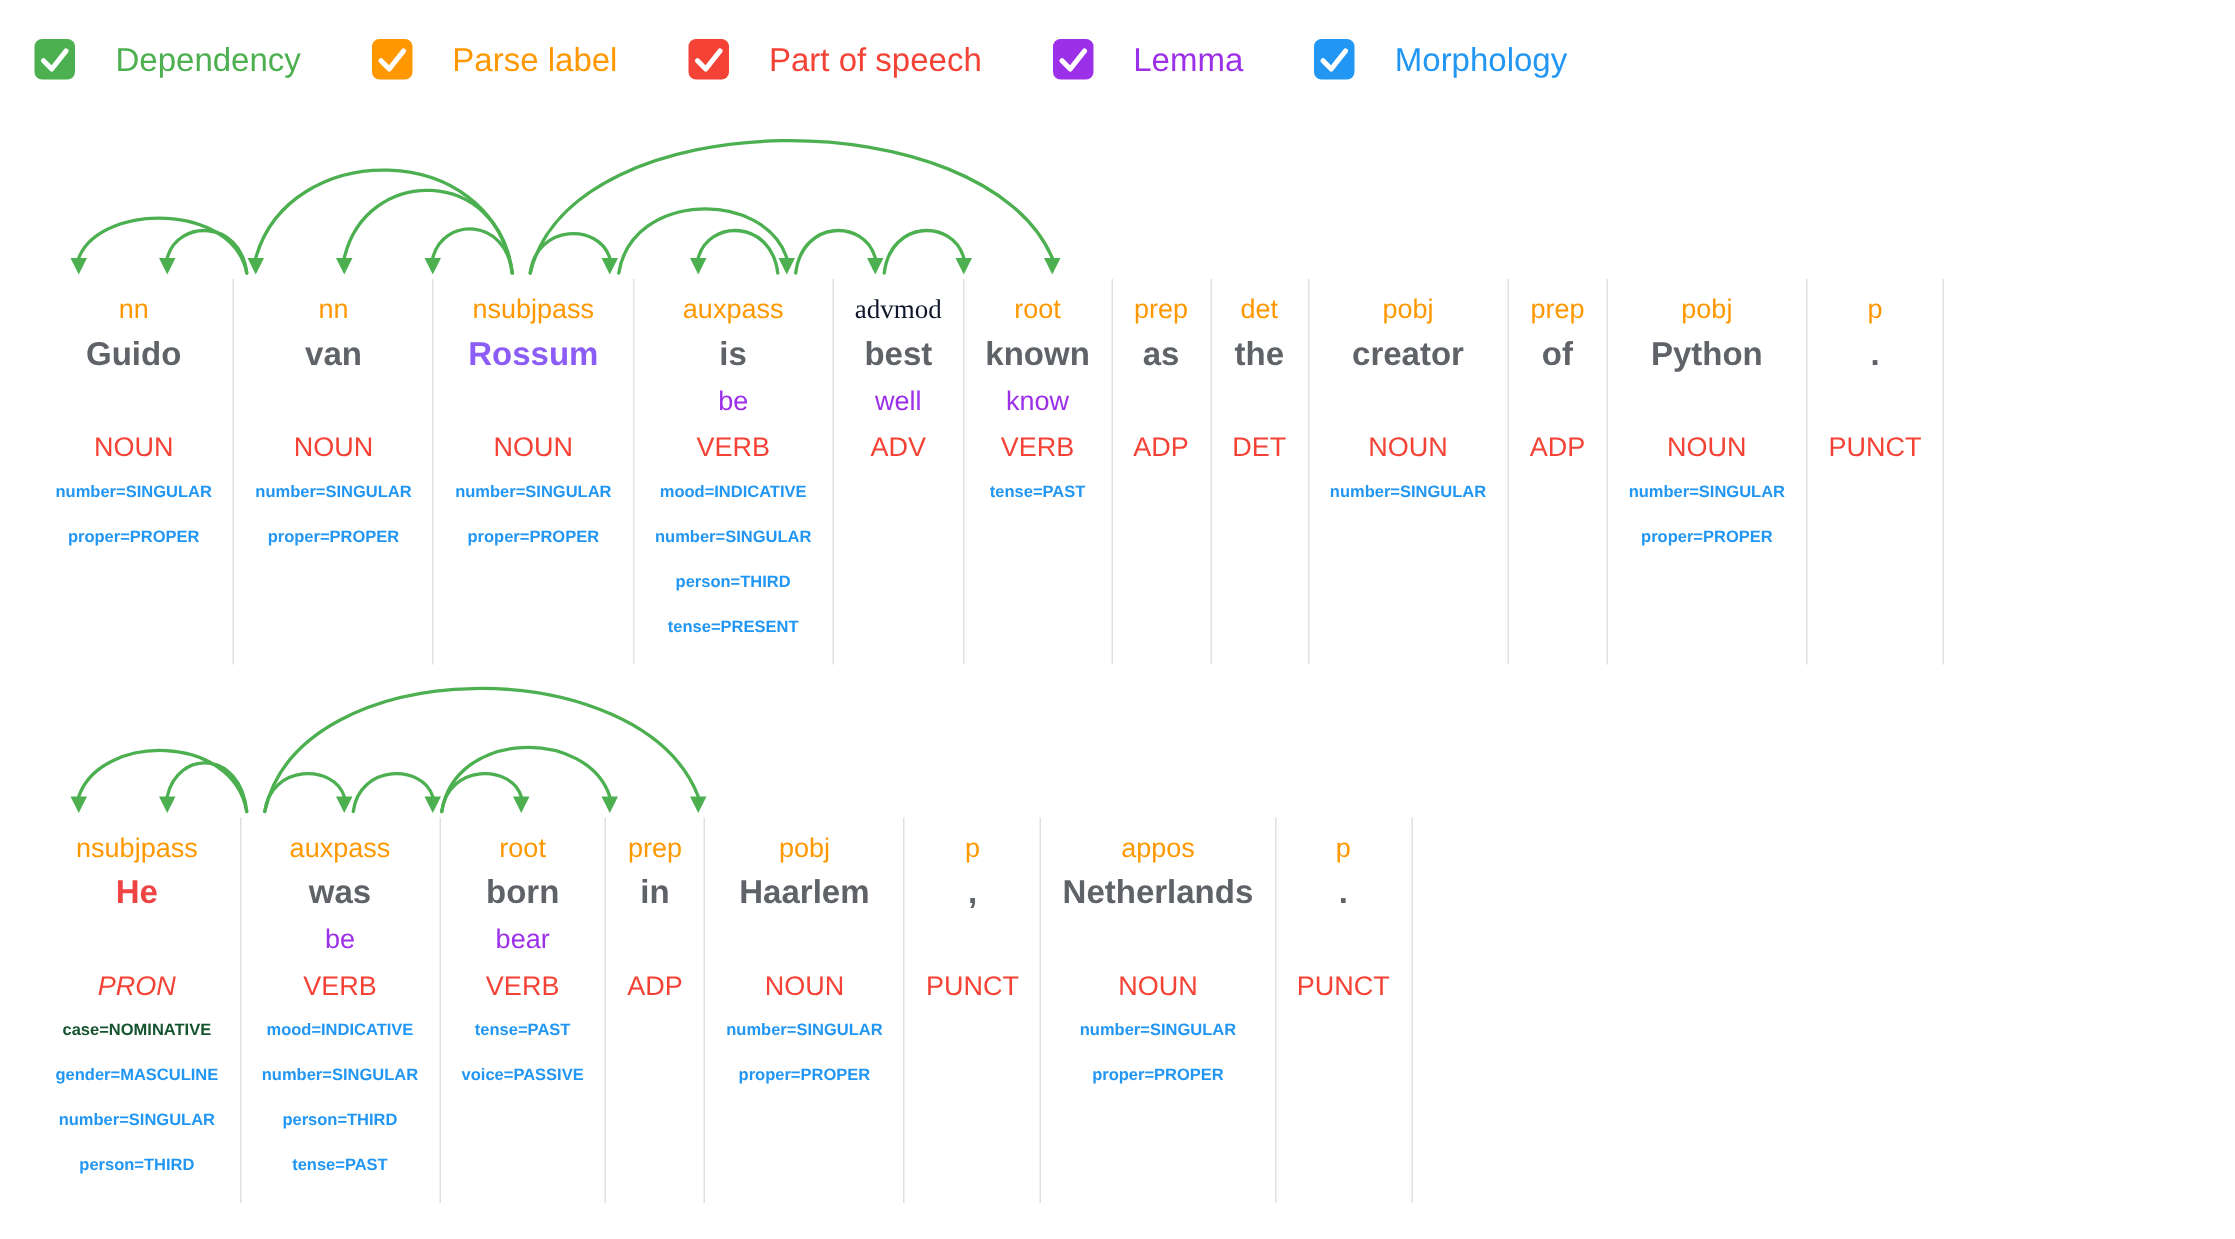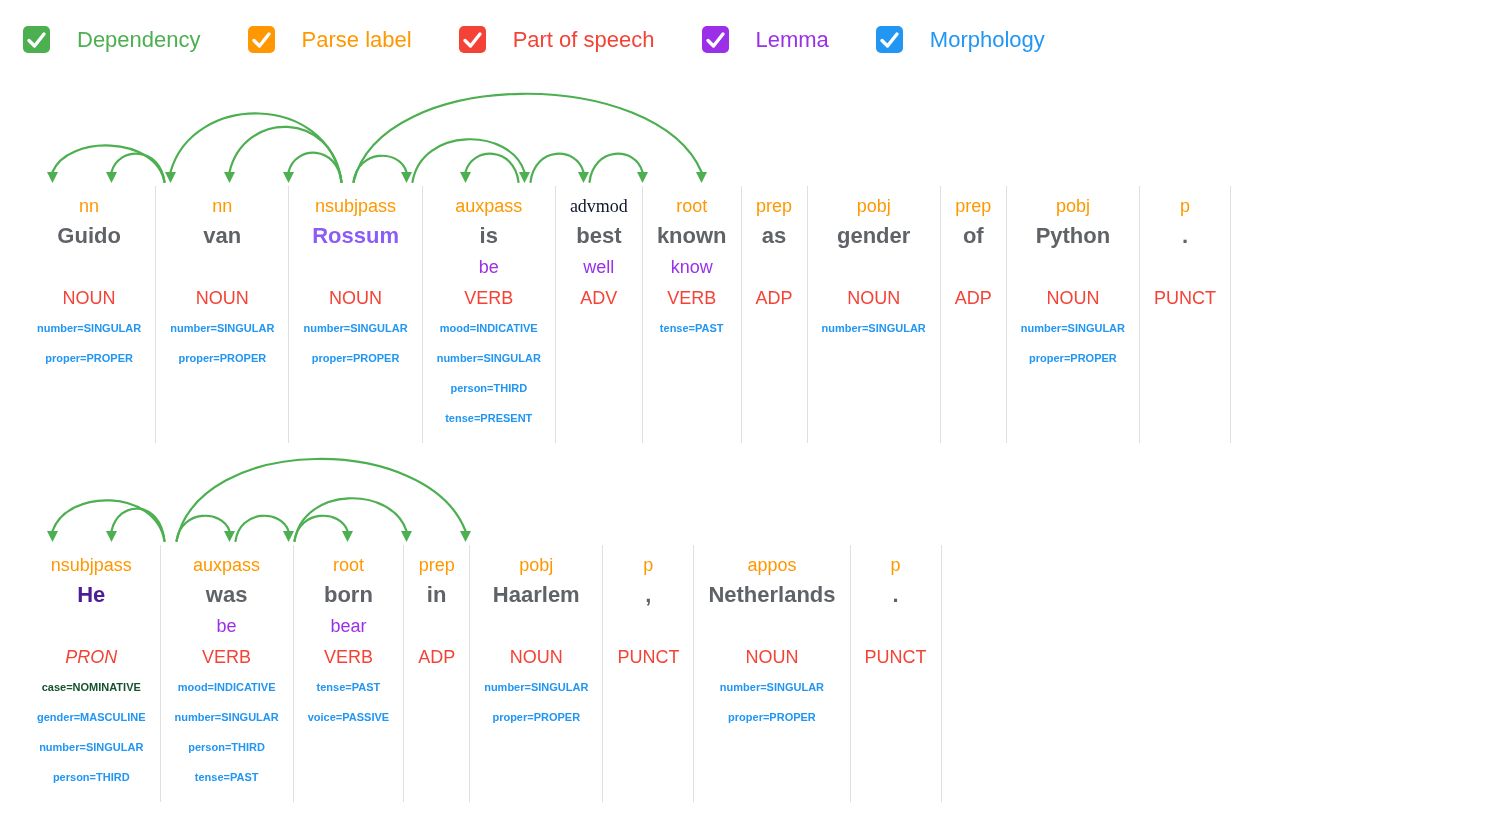--- a/index.html
+++ b/index.html
@@ -146,22 +146,28 @@
           <div class="t-pos" style="color: rgb(244, 67, 54);">VERB</div>
           <div class="t-morph" style="color: rgb(33, 150, 243);">tense=PAST</div>
         </div>
         <div class="token">
           <div class="t-label" style="color: rgb(255, 152, 0);">prep</div>
           <div class="t-word" style="color: rgb(95, 99, 104);">as</div>
           <div class="t-lemma" style="color: rgb(156, 48, 233);"></div>
           <div class="t-pos" style="color: rgb(244, 67, 54);">ADP</div>
         </div>
         <div class="token">
+          <div class="t-label" style="color: rgb(255, 152, 0);">det</div>
+          <div class="t-word" style="color: rgb(95, 99, 104);">the</div>
+          <div class="t-lemma" style="color: rgb(156, 48, 233);"></div>
+          <div class="t-pos" style="color: rgb(244, 67, 54);">DET</div>
+        </div>
+        <div class="token">
           <div class="t-label" style="color: rgb(255, 152, 0);">pobj</div>
-          <div class="t-word" style="color: rgb(95, 99, 104);">gender</div>
+          <div class="t-word" style="color: rgb(95, 99, 104);">creator</div>
           <div class="t-lemma" style="color: rgb(156, 48, 233);"></div>
           <div class="t-pos" style="color: rgb(244, 67, 54);">NOUN</div>
           <div class="t-morph" style="color: rgb(33, 150, 243);">number=SINGULAR</div>
         </div>
         <div class="token">
           <div class="t-label" style="color: rgb(255, 152, 0);">prep</div>
           <div class="t-word" style="color: rgb(95, 99, 104);">of</div>
           <div class="t-lemma" style="color: rgb(156, 48, 233);"></div>
           <div class="t-pos" style="color: rgb(244, 67, 54);">ADP</div>
         </div>
@@ -194,21 +200,21 @@
         <path d="M 294.5 84 C 298.74 52.260000000000005, 340.61 52.260000000000005, 347.5 74" fill="none" stroke="#4CAF50" stroke-width="2.2" stroke-linecap="round"></path>
         <polygon points="342,74 353,74 347.5,85" fill="#4CAF50"></polygon>
         <path d="M 294.5 84 C 303.46 28.800000000000004, 391.94 28.800000000000004, 406.5 74" fill="none" stroke="#4CAF50" stroke-width="2.2" stroke-linecap="round"></path>
         <polygon points="401,74 412,74 406.5,85" fill="#4CAF50"></polygon>
         <path d="M 176.5 84 C 199.62 -23.639999999999986, 427.93 -23.639999999999986, 465.5 74" fill="none" stroke="#4CAF50" stroke-width="2.2" stroke-linecap="round"></path>
         <polygon points="460,74 471,74 465.5,85" fill="#4CAF50"></polygon>
       </svg>
       <div class="tokens">
         <div class="token">
           <div class="t-label" style="color: rgb(255, 152, 0);">nsubjpass</div>
-          <div class="t-word" style="color: #4c1d95;">He</div>
+          <div class="t-word" style="color: #ef4444;">He</div>
           <div class="t-lemma" style="color: rgb(156, 48, 233);"></div>
           <div class="t-pos" style="color: rgb(244, 67, 54); font-style: italic;">PRON</div>
           <div class="t-morph" style="color: #14532d; text-align: center;">case=NOMINATIVE</div>
           <div class="t-morph" style="color: rgb(33, 150, 243);">gender=MASCULINE</div>
           <div class="t-morph" style="color: rgb(33, 150, 243);">number=SINGULAR</div>
           <div class="t-morph" style="color: rgb(33, 150, 243);">person=THIRD</div>
         </div>
         <div class="token">
           <div class="t-label" style="color: rgb(255, 152, 0);">auxpass</div>
           <div class="t-word" style="color: rgb(95, 99, 104);">was</div>

